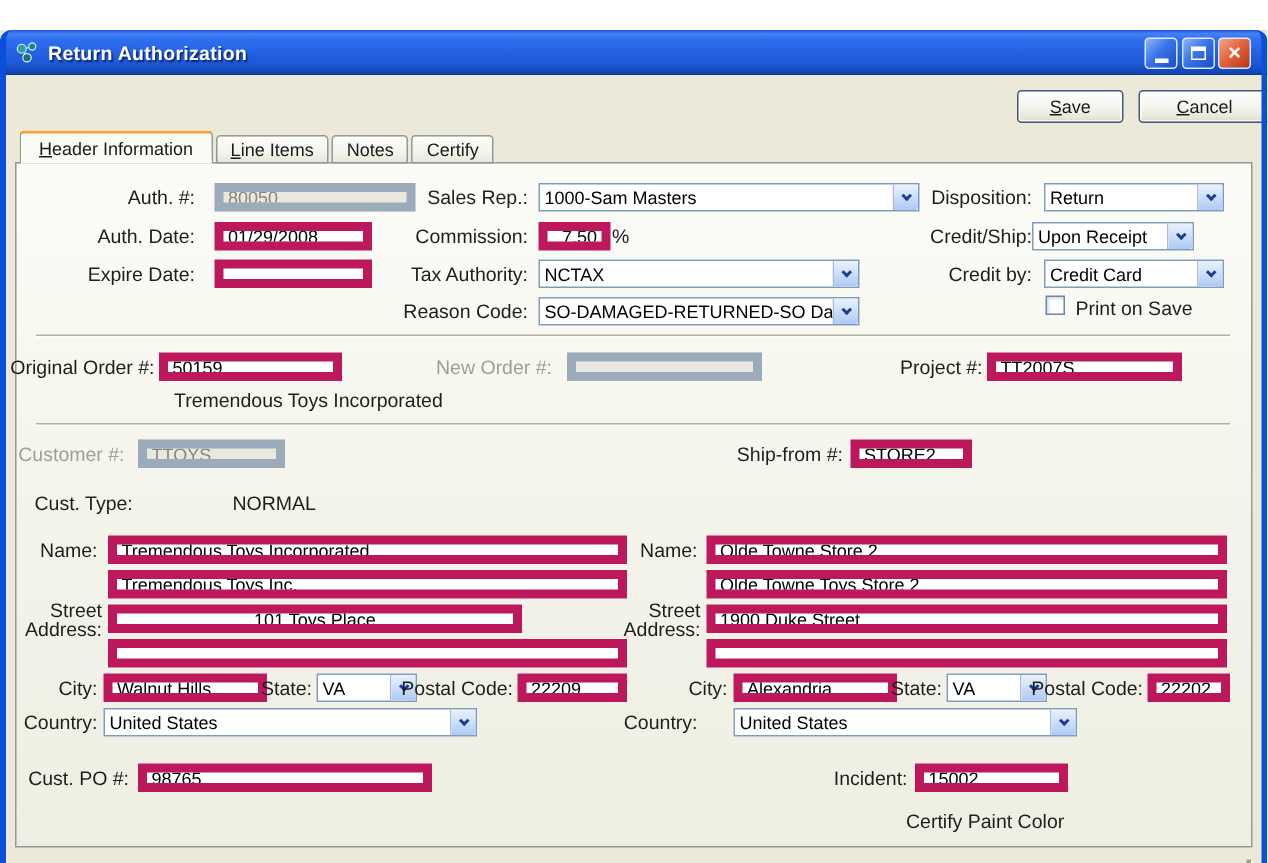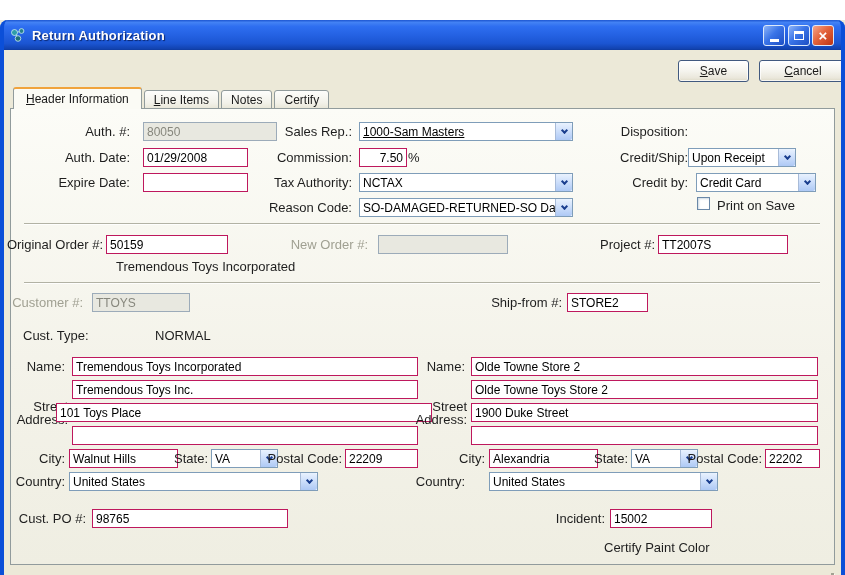--- a/index.html
+++ b/index.html
@@ -40,21 +40,21 @@
 
   
   .panel{position:absolute;left:10px;top:88px;width:825px;height:457px;border:1px solid #919b9c;
     background:linear-gradient(180deg,#fcfcf7 0%,#f4f3ea 55%,#efeee2 100%);z-index:1;}
   .sep{position:absolute;height:1px;background:#b2b2a4;box-shadow:0 1px 0 rgba(255,255,255,.85);z-index:2;}
 
   
   .lbl{position:absolute;font-size:13px;color:#1e1e1e;white-space:nowrap;z-index:3;line-height:13px;}
   .lbl.dim{color:#a0a092;}
   .wrap-lbl{white-space:normal;text-align:right;}
-  .fld{position:absolute;height:19px;border:1px solid #be185d;background:#fff;color:#000;
+  .fld{position:absolute;height:19px;border:6px solid #be185d;background:#fff;color:#000;
     font:12px "Liberation Sans",sans-serif;padding:0 3px;z-index:3;}
   .fld:disabled{background:#e8e8e0;color:#87877d;border-color:#9cabb9;}
   .fld.num{text-align:right;}
   .combo{position:absolute;height:19px;border:1px solid #7f9db9;background:#fff;display:flex;align-items:stretch;z-index:3;cursor:default;}
   .combo-text{flex:1;min-width:0;display:flex;align-items:center;padding-left:3px;font-size:12px;color:#000;white-space:nowrap;overflow:hidden;}
   .combo-btn{width:17px;display:flex;align-items:center;justify-content:center;
     background:linear-gradient(180deg,#e9f2fe 0%,#cfe0fb 45%,#aec9f5 100%);border-left:1px solid #a8bbd8;border-radius:0 2px 2px 0;}
   .chev{width:5px;height:5px;border-right:2px solid #1a3e8e;border-bottom:2px solid #1a3e8e;transform:rotate(45deg);margin-top:-3px;}
   .chk{position:absolute;width:13px;height:13px;background:#fff;border:1px solid #6a88a8;box-shadow:inset 1px 1px 2px #cdd9e3;z-index:3;}
 
@@ -114,21 +114,21 @@
   <div class="panel"></div>
 
   <div class="lbl" style="right:715px;top:105px;">Auth. #:</div>
   <input class="fld" style="left: 143px; top: 102px; width: 134px;" disabled="" value="80050">
   <div class="lbl" style="right:715px;top:131px;">Auth. Date:</div>
   <input class="fld" style="left: 143px; top: 128px; width: 105px;" value="01/29/2008">
   <div class="lbl" style="right:715px;top:156px;">Expire Date:</div>
   <input class="fld" style="left: 143px; top: 153px; width: 105px;" value="">
 
   <div class="lbl" style="right:493px;top:105px;">Sales Rep.:</div>
-  <div class="combo" style="left:359px;top:102px;width:214px;text-decoration:underline;">
+  <div class="combo" style="left:359px;top:102px;width:254px;">
     <span class="combo-text">1000-Sam Masters</span>
     <span class="combo-btn">
         <span class="chev"></span>
       </span>
   </div>
   <div class="lbl" style="right:493px;top:131px;">Commission:</div>
   <input class="fld num" style="left: 359px; top: 128px; width: 48px;" value="7.50">
   <div class="lbl" style="left:408px;top:131px;">%</div>
   <div class="lbl" style="right:493px;top:156px;">Tax Authority:</div>
   <div class="combo" style="left:359px;top:153px;width:214px;">
@@ -139,20 +139,26 @@
   </div>
   <div class="lbl" style="right:493px;top:181px;">Reason Code:</div>
   <div class="combo" style="left:359px;top:178px;width:214px;">
     <span class="combo-text">SO-DAMAGED-RETURNED-SO Damage</span>
     <span class="combo-btn">
         <span class="chev"></span>
       </span>
   </div>
 
   <div class="lbl" style="right:157px;top:105px;">Disposition:</div>
+  <div class="combo" style="left:696px;top:102px;width:120px;">
+    <span class="combo-text">Return</span>
+    <span class="combo-btn">
+        <span class="chev"></span>
+      </span>
+  </div>
   <div class="lbl" style="right:157px;top:131px;">Credit/Ship:</div>
   <div class="combo" style="left:688px;top:128px;width:108px;">
     <span class="combo-text">Upon Receipt</span>
     <span class="combo-btn">
         <span class="chev"></span>
       </span>
   </div>
   <div class="lbl" style="right:157px;top:156px;">Credit by:</div>
   <div class="combo" style="left:696px;top:153px;width:120px;">
     <span class="combo-text">Credit Card</span>
@@ -191,21 +197,21 @@
   <input class="fld" style="left: 567px; top: 273px; width: 81px;" value="STORE2">
   <button class="btn btn-sm" style="left:653px;top:272px;">...</button>
 
   <div class="lbl" style="left:23px;top:309px;">Cust. Type:</div>
   <div class="lbl" style="left:155px;top:309px;">NORMAL</div>
 
   <div class="lbl" style="right:780px;top:340px;">Name:</div>
   <input class="fld" style="left: 72px; top: 337px; width: 346px;" value="Tremendous Toys Incorporated">
   <input class="fld" style="left: 72px; top: 360px; width: 346px;" value="Tremendous Toys Inc.">
   <div class="lbl wrap-lbl" style="right:777px;top:380px;width:56px;">Street Address:</div>
-  <input class="fld" style="left: 56px; top: 383px; width: 376px;" value="101 Toys Place">
+  <input class="fld" style="left: 72px; top: 383px; width: 276px; text-align: center;" value="101 Toys Place">
   <input class="fld" style="left: 72px; top: 406px; width: 346px;" value="">
   <div class="lbl" style="right:780px;top:432px;">City:</div>
   <input class="fld" style="left: 69px; top: 429px; width: 109px;" value="Walnut Hills">
   <div class="lbl" style="right:637px;top:432px;">State:</div>
   <div class="combo" style="left:211px;top:429px;width:67px;">
     <span class="combo-text">VA</span>
     <span class="combo-btn">
         <span class="chev"></span>
       </span>
   </div>

